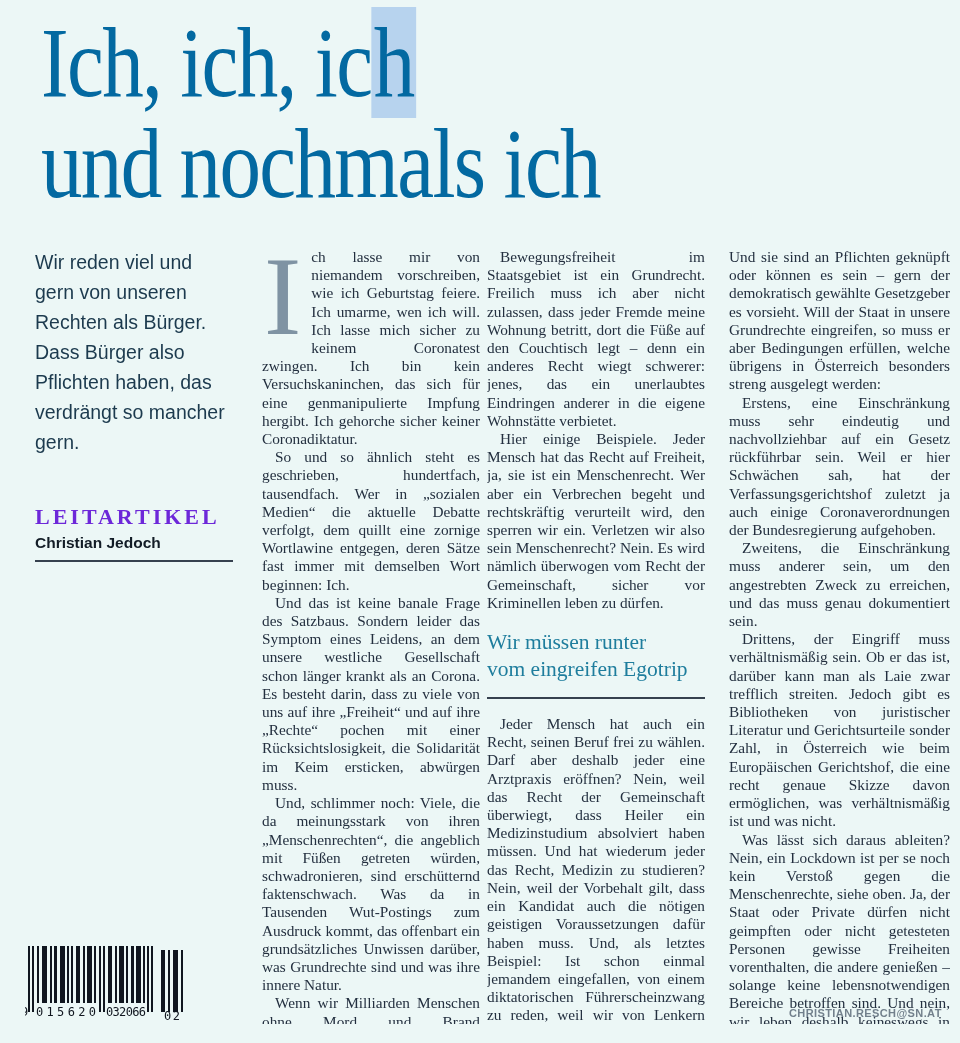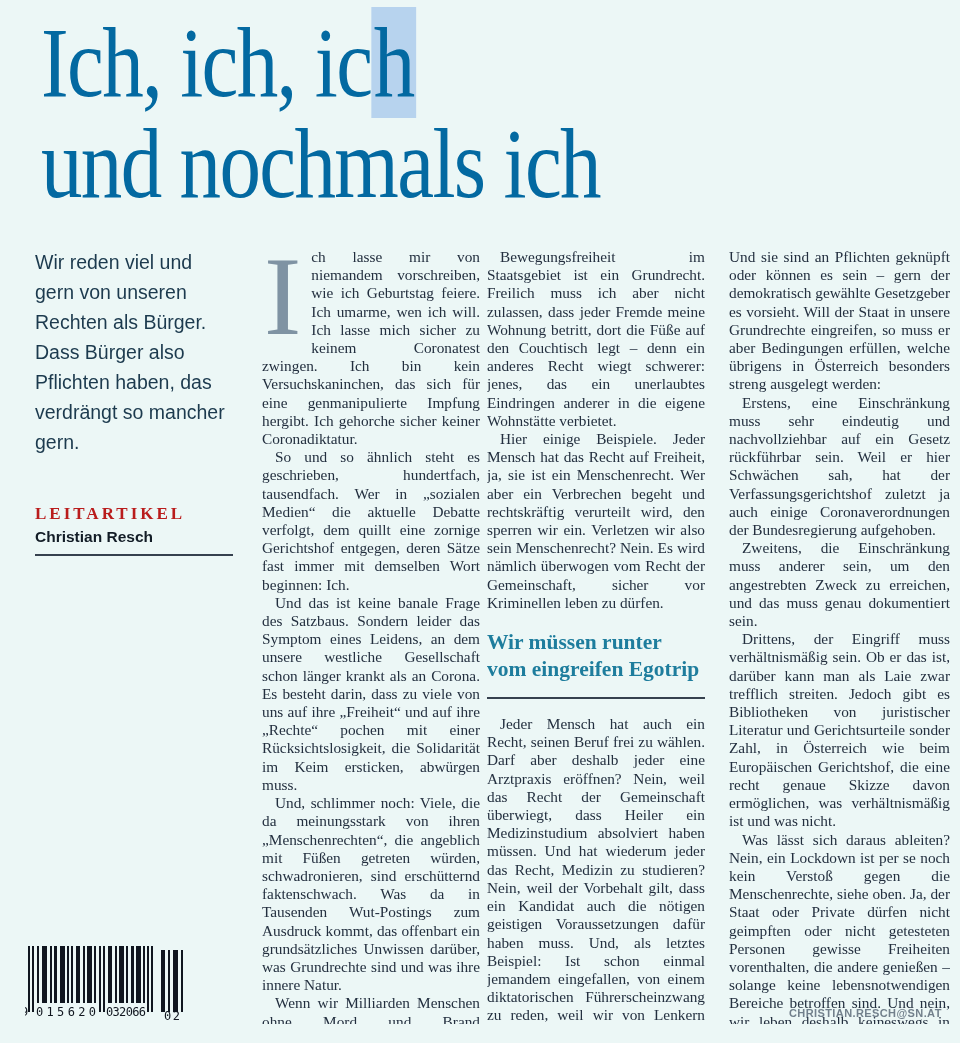--- a/index.html
+++ b/index.html
@@ -22,22 +22,22 @@
 
   
   .sidebar{position:absolute;left:35px;top:247px;width:200px;}
   .teaser{
     font-family:"Liberation Sans",sans-serif;
     font-size:19.5px;line-height:30px;color:#1c3a4e;font-weight:400;
   }
   .kicker{
     margin-top:47px;
     font-family:"Liberation Serif",serif;
-    font-size:17px;font-weight:700;letter-spacing:3px;
-    color:#b91c1c;
+    font-size:22px;font-weight:700;letter-spacing:3px;
+    color:#6d28d9;
   }
   .author{
     margin-top:4px;
     font-family:"Liberation Sans",sans-serif;
     font-size:15.5px;font-weight:700;color:#121c26;
   }
   .sidebar-rule{margin-top:8px;height:2px;background:#36414f;width:198px;}
 
   
   .barcode{position:absolute;left:25px;top:946px;}
@@ -57,21 +57,21 @@
   .dropcap{
     float:left;
     font-family:"Liberation Serif",serif;
     font-size:112px;line-height:92px;
     color:#7f93a3;
     margin:2px 10px 0 2px;
   }
 
   .subhead{
     font-family:"Liberation Serif",serif;
-    font-size:21.5px;line-height:27px;font-weight:700;
+    font-size:21.5px;line-height:27px;font-weight:400;
     color:#1e7d9d;text-align:left;
     margin:17px 0 0 0;
   }
   .subhead-rule{height:2px;background:#36414f;margin:14px 0 16px 0;width:100%;}
 
   .email{
     position:absolute;left:789px;top:1007px;
     font-family:"Liberation Sans",sans-serif;
     font-size:11px;letter-spacing:0.4px;color:#72808c;font-weight:700;
   }
@@ -80,21 +80,21 @@
 <body>
 
 <div class="headline">
   <div class="hl-line"><span>Ich, ich, ic</span><span class="hl-mark">h</span></div>
   <div class="hl-line">und nochmals ich</div>
 </div>
 
 <div class="sidebar">
   <div class="teaser">Wir reden viel und gern von unseren Rechten als Bürger. Dass Bürger also Pflichten haben, das verdrängt so mancher gern.</div>
   <div class="kicker">LEITARTIKEL</div>
-  <div class="author">Christian Resch</div>
+  <div class="author">Christian Jedoch</div>
   <div class="sidebar-rule"></div>
 </div>
 
 <div class="barcode">
   <svg width="165" height="76" viewBox="0 0 165 76">
     <g fill="#10161f">
 
       <rect x="3" y="0" width="2" height="66"></rect>
       <rect x="7" y="0" width="2" height="66"></rect>
 
@@ -136,21 +136,21 @@
       <text x="-4" y="70">9</text>
       <text x="11" y="70" textLength="60">015620</text>
       <text x="81" y="70" textLength="40">032066</text>
       <text x="139" y="74" textLength="16">02</text>
     </g>
   </svg>
 </div>
 
 <div class="col" id="col1">
   <p><span class="dropcap">I</span><span>ch lasse mir von niemandem vorschreiben, wie ich Geburtstag feiere. Ich umarme, wen ich will. Ich lasse mich sicher zu keinem Coronatest zwingen. Ich bin kein Versuchskaninchen, das sich für eine genmanipulierte Impfung hergibt. Ich gehorche sicher keiner Coronadiktatur.</span></p>
-  <p class="ind">So und so ähnlich steht es geschrieben, hundertfach, tausendfach. Wer in „sozialen Medien“ die aktuelle Debatte verfolgt, dem quillt eine zornige Gerichtshof entgegen, deren Sätze fast immer mit demselben Wort beginnen: Ich.</p>
+  <p class="ind">So und so ähnlich steht es geschrieben, hundertfach, tausendfach. Wer in „sozialen Medien“ die aktuelle Debatte verfolgt, dem quillt eine zornige Wortlawine entgegen, deren Sätze fast immer mit demselben Wort beginnen: Ich.</p>
   <p class="ind">Und das ist keine banale Frage des Satzbaus. Sondern leider das Symptom eines Leidens, an dem unsere westliche Gesellschaft schon länger krankt als an Corona. Es besteht darin, dass zu viele von uns auf ihre „Freiheit“ und auf ihre „Rechte“ pochen mit einer Rücksichtslosigkeit, die Solidarität im Keim ersticken, abwürgen muss.</p>
   <p class="ind">Und, schlimmer noch: Viele, die da meinungsstark von ihren „Menschenrechten“, die angeblich mit Füßen getreten würden, schwadronieren, sind erschütternd faktenschwach. Was da in Tausenden Wut-Postings zum Ausdruck kommt, das offenbart ein grundsätzliches Unwissen darüber, was Grundrechte sind und was ihre innere Natur.</p>
   <p class="ind">Wenn wir Milliarden Menschen ohne Mord und Brand zusammenleben wollen, dann gilt die Voraussetzung: Es gibt keine absoluten Rechte, die ohne Rücksicht auf unsere Mitmenschen bestehen. Alle Rechte sind relativ, relativ zu den Rechten der anderen. „Auch die Grundrechte haben Grenzen, oben, unten, links und rechts“, sagt etwa</p>
 </div>
 
 <div class="col" id="col2">
   <p class="ind">Bewegungsfreiheit im Staatsgebiet ist ein Grundrecht. Freilich muss ich aber nicht zulassen, dass jeder Fremde meine Wohnung betritt, dort die Füße auf den Couchtisch legt – denn ein anderes Recht wiegt schwerer: jenes, das ein unerlaubtes Eindringen anderer in die eigene Wohnstätte verbietet.</p>
   <p class="ind">Hier einige Beispiele. Jeder Mensch hat das Recht auf Freiheit, ja, sie ist ein Menschenrecht. Wer aber ein Verbrechen begeht und rechtskräftig verurteilt wird, den sperren wir ein. Verletzen wir also sein Menschenrecht? Nein. Es wird nämlich überwogen vom Recht der Gemeinschaft, sicher vor Kriminellen leben zu dürfen.</p>
   <div class="subhead">
     <div>Wir müssen runter</div>

